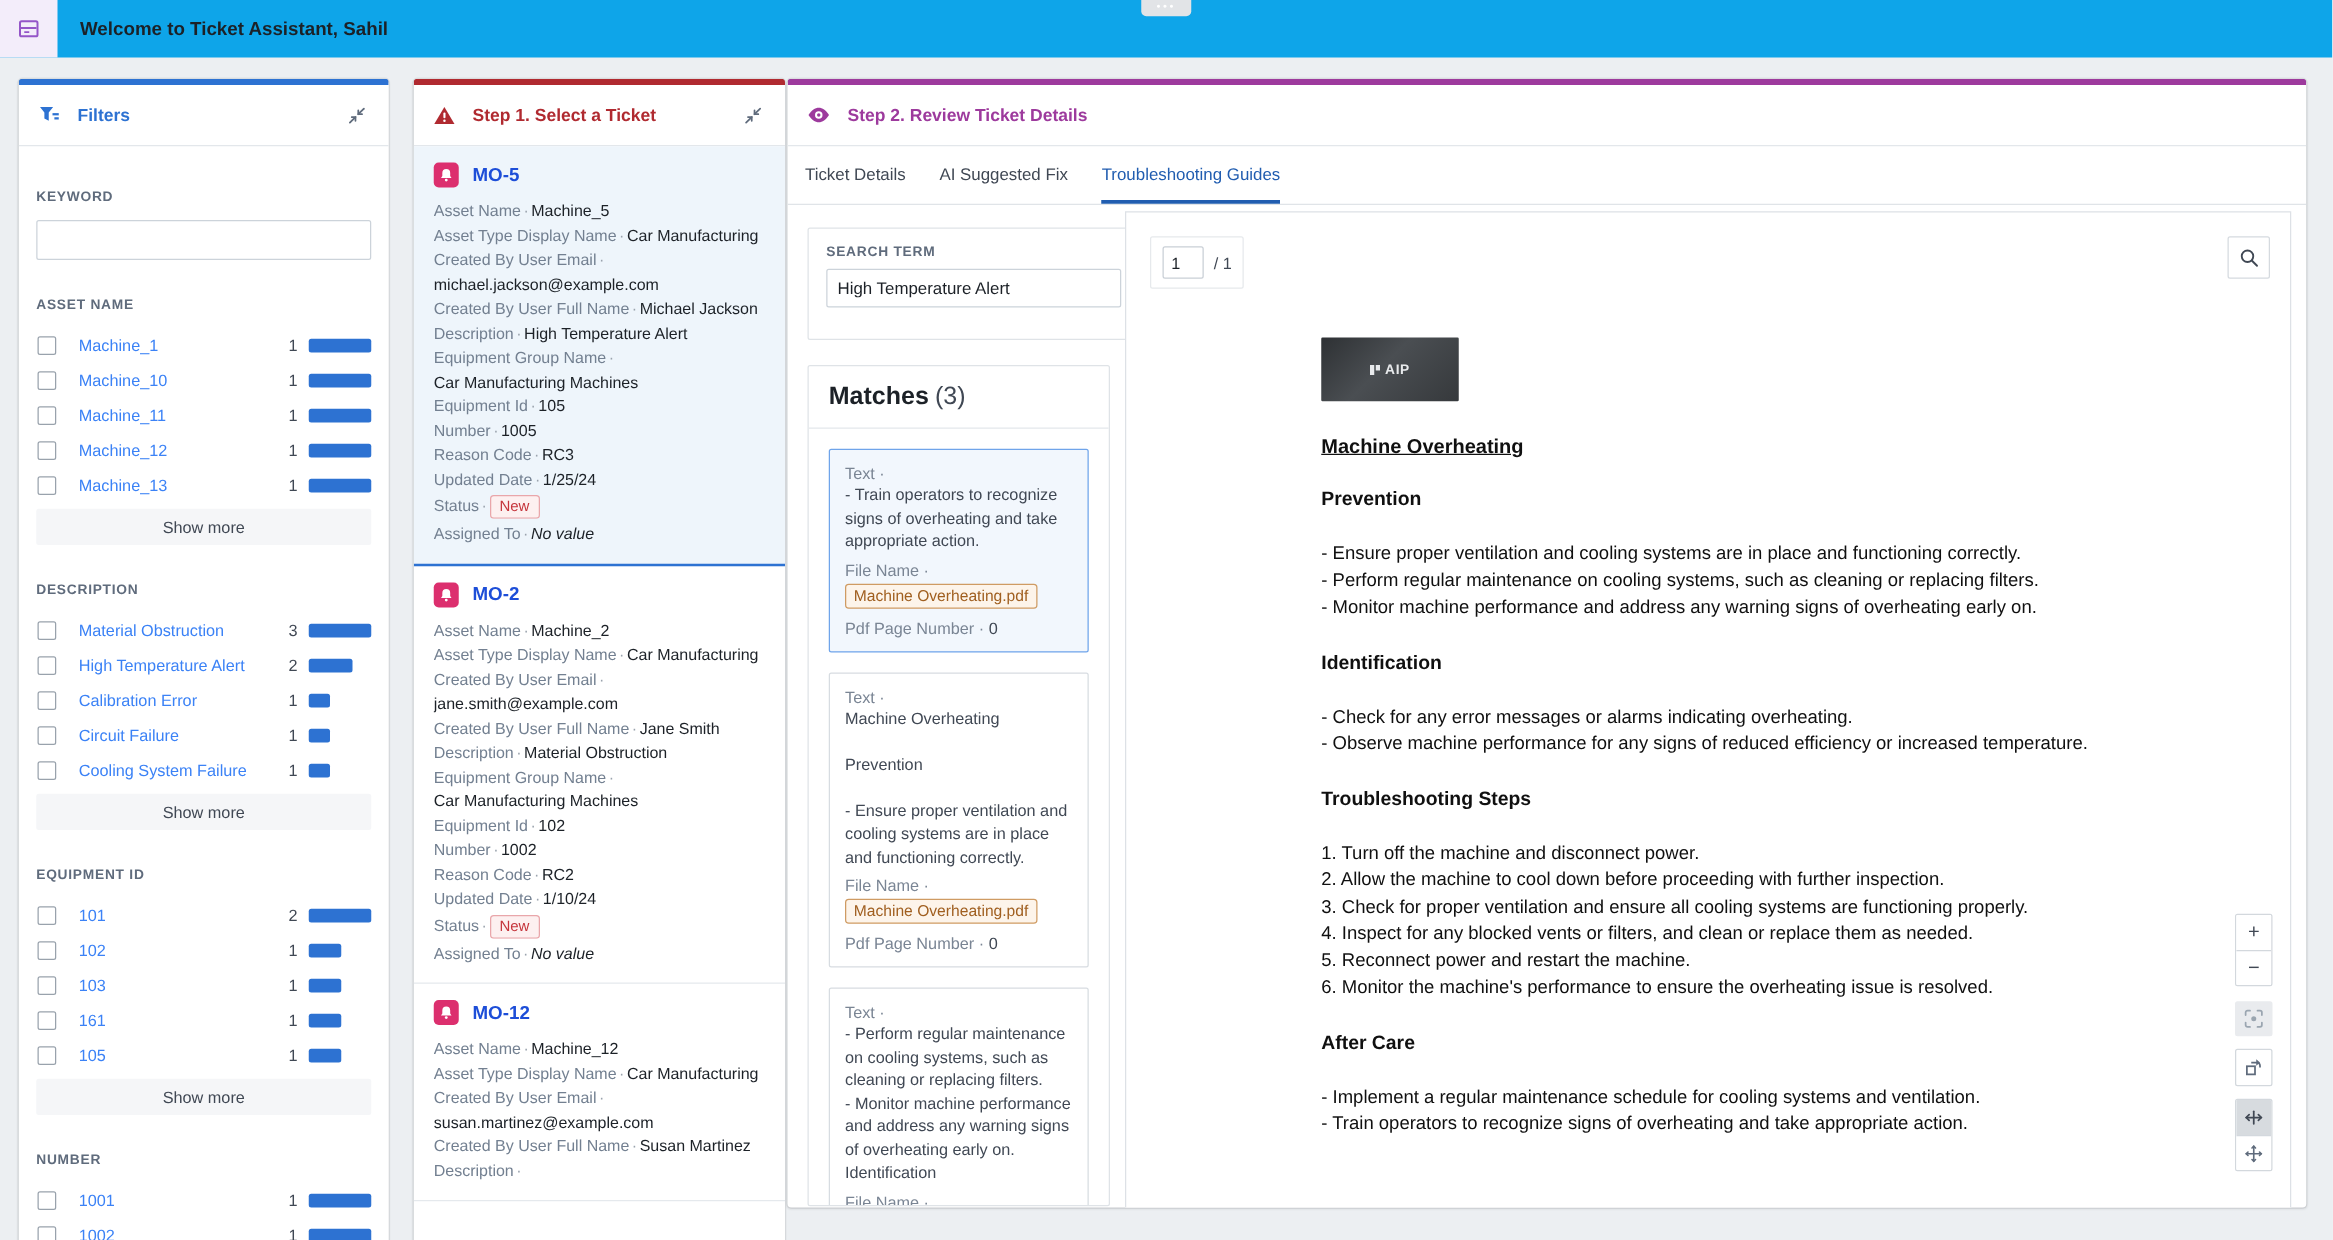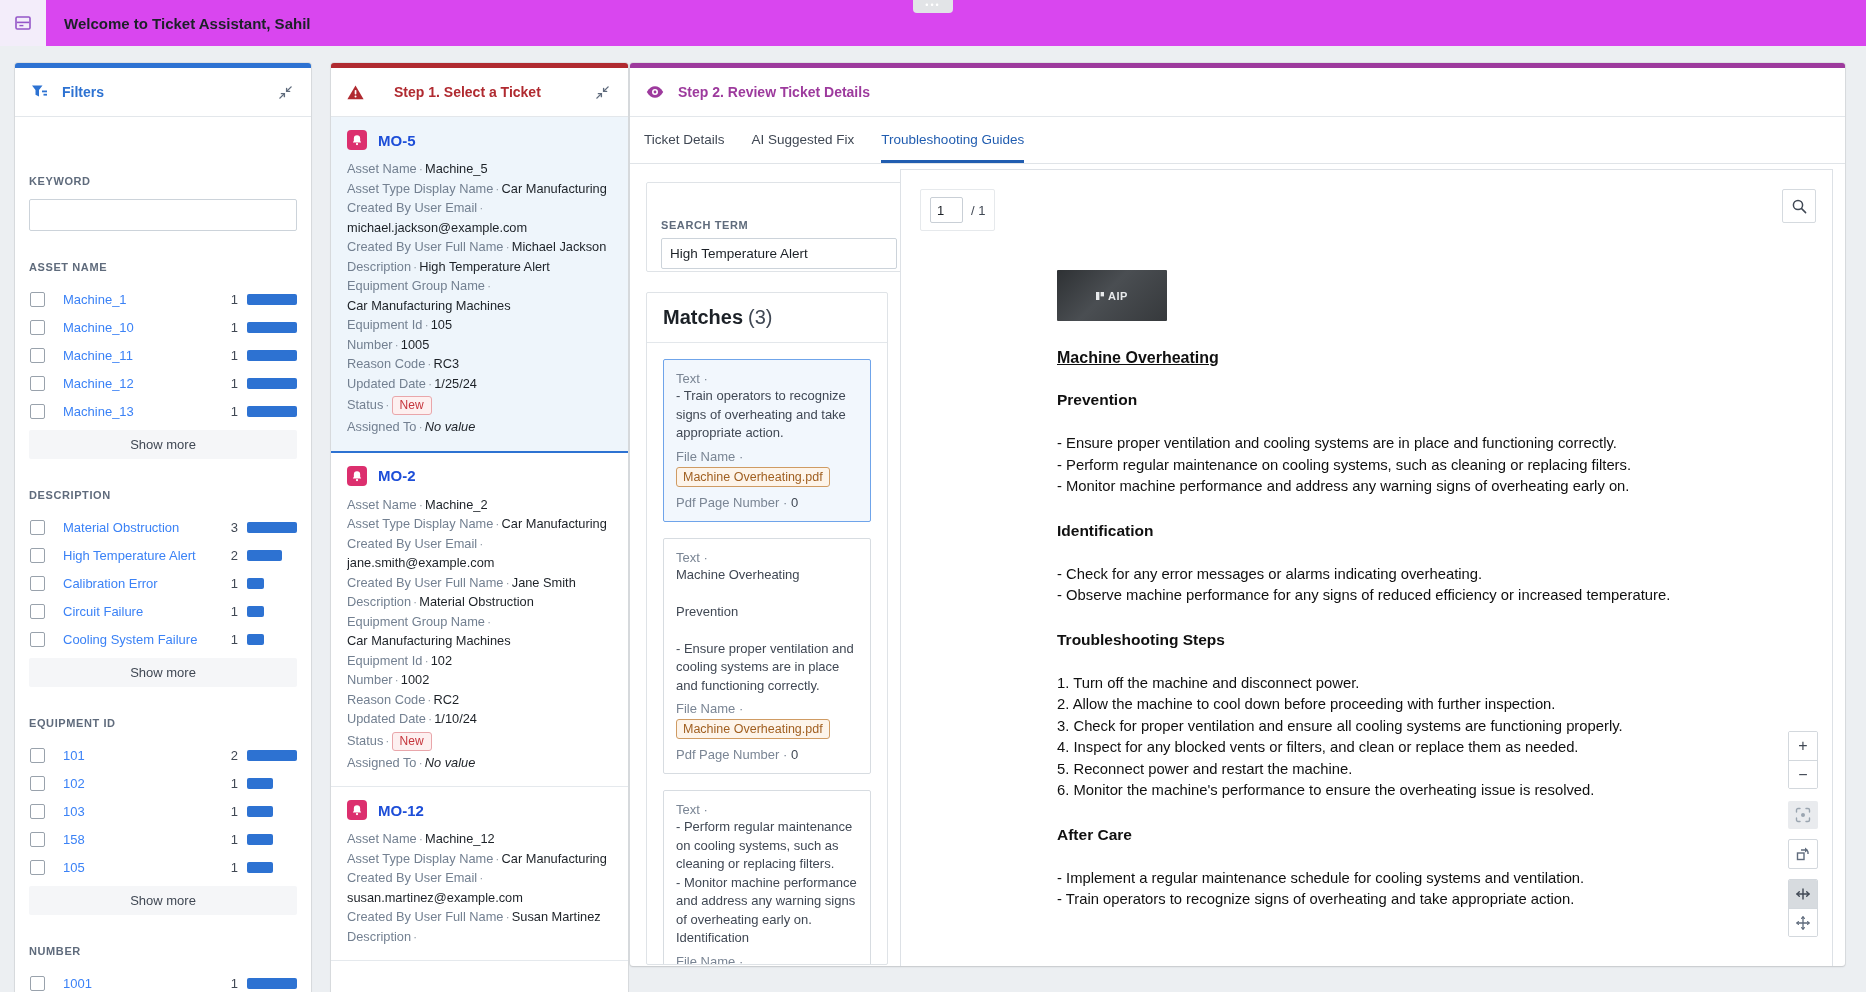--- a/index.html
+++ b/index.html
@@ -2,45 +2,45 @@
 <html><head>
 <meta charset="utf-8">
 <style>
   * { margin:0; padding:0; box-sizing:border-box; }
   html,body { background:#e9ecef; }
   .page {
     position:relative; width:1866px; height:992px; overflow:hidden;
     background:#eceff2; font-family:"Liberation Sans", sans-serif; color:#1c2127;
   }
   
-  .topbar { position:absolute; left:0; top:0; width:1866px; height:46px; background:#d946ef; }
+  .topbar { position:absolute; left:0; top:0; width:1866px; height:46px; background:#0ea5e9; }
   .appicon { position:absolute; left:0; top:0; width:46px; height:46px; background:#f3edfa;
              display:flex; align-items:center; justify-content:center; }
   .apptitle { position:absolute; left:64px; top:0; height:46px; display:flex; align-items:center;
               font-size:15px; font-weight:700; color:#1c2127; }
   .dragpill { position:absolute; left:913px; top:0; width:40px; height:13px; background:#e2e4e7;
               border-radius:0 0 4px 4px; color:#fff; font-size:9px; letter-spacing:2px;
               text-align:center; line-height:11px; z-index:5; }
   
   .panel { position:absolute; background:#fff; border-radius:3px;
            box-shadow:0 0 0 1px rgba(17,20,24,.06), 0 1px 2px rgba(17,20,24,.12); overflow:hidden; }
   .panel-filters { left:15px;  top:63px; width:296px; height:958px; border-top:5px solid #2d72d2; }
   .panel-step1   { left:331px; top:63px; width:297px; height:958px; border-top:5px solid #b02a30; }
   .panel-step2   { left:630px; top:63px; width:1215px; height:903px; border-top:5px solid #9d3a9d; }
   .phead { height:49px; display:flex; align-items:center; gap:14px; padding:0 16px;
            border-bottom:1px solid #e3e7eb; }
   .phead .ptitle { font-size:14px; font-weight:700; }
   .panel-filters .ptitle { color:#2d72d2; }
-  .panel-step1  .ptitle { color:#b02a30;margin-left:16px; }
+  .panel-step1  .ptitle { color:#b02a30; }
   .panel-step2  .ptitle { color:#9d3a9d; }
   .minbtn { margin-left:auto; width:20px; height:20px; display:flex; align-items:center;
             justify-content:center; cursor:pointer; }
   
   .fbody { padding:35px 14px 0 14px; }
-  .flabel { font-size:11px; font-weight:700; color:#5f6b7c; letter-spacing:.6px; margin-bottom:12px;margin-top:23px; }
+  .flabel { font-size:11px; font-weight:700; color:#5f6b7c; letter-spacing:.6px; margin-bottom:12px; }
   .kwinput { width:100%; height:32px; border:1px solid #ccd3da; border-radius:2px; background:#fff;
              font-family:inherit; font-size:13px; padding:0 8px; color:#1c2127; }
   .facet { margin-top:30px; }
   .frow { display:flex; align-items:center; height:28px; }
   .cb { width:15px; height:15px; border:1px solid #99a2ac; border-radius:2px; background:#fff;
         flex:0 0 auto; margin-left:1px; }
   .fname { margin-left:18px; font-size:13px; color:#3b82f6; white-space:nowrap; overflow:hidden; }
   .fspace { flex:1; }
   .fcount { font-size:13px; color:#404854; text-align:right; min-width:14px; margin-right:9px; }
   .fbarwrap { width:50px; flex:0 0 auto; display:flex; }
@@ -286,21 +286,21 @@
           <span class="cb"></span>
           <span class="fname">103</span>
           <span class="fspace"></span>
           <span class="fcount">1</span>
           <span class="fbarwrap">
               <span class="fbar" style="width: 26px;"></span>
             </span>
         </div>
         <div class="frow">
           <span class="cb"></span>
-          <span class="fname">158</span>
+          <span class="fname">161</span>
           <span class="fspace"></span>
           <span class="fcount">1</span>
           <span class="fbarwrap">
               <span class="fbar" style="width: 26px;"></span>
             </span>
         </div>
         <div class="frow">
           <span class="cb"></span>
           <span class="fname">105</span>
           <span class="fspace"></span>

